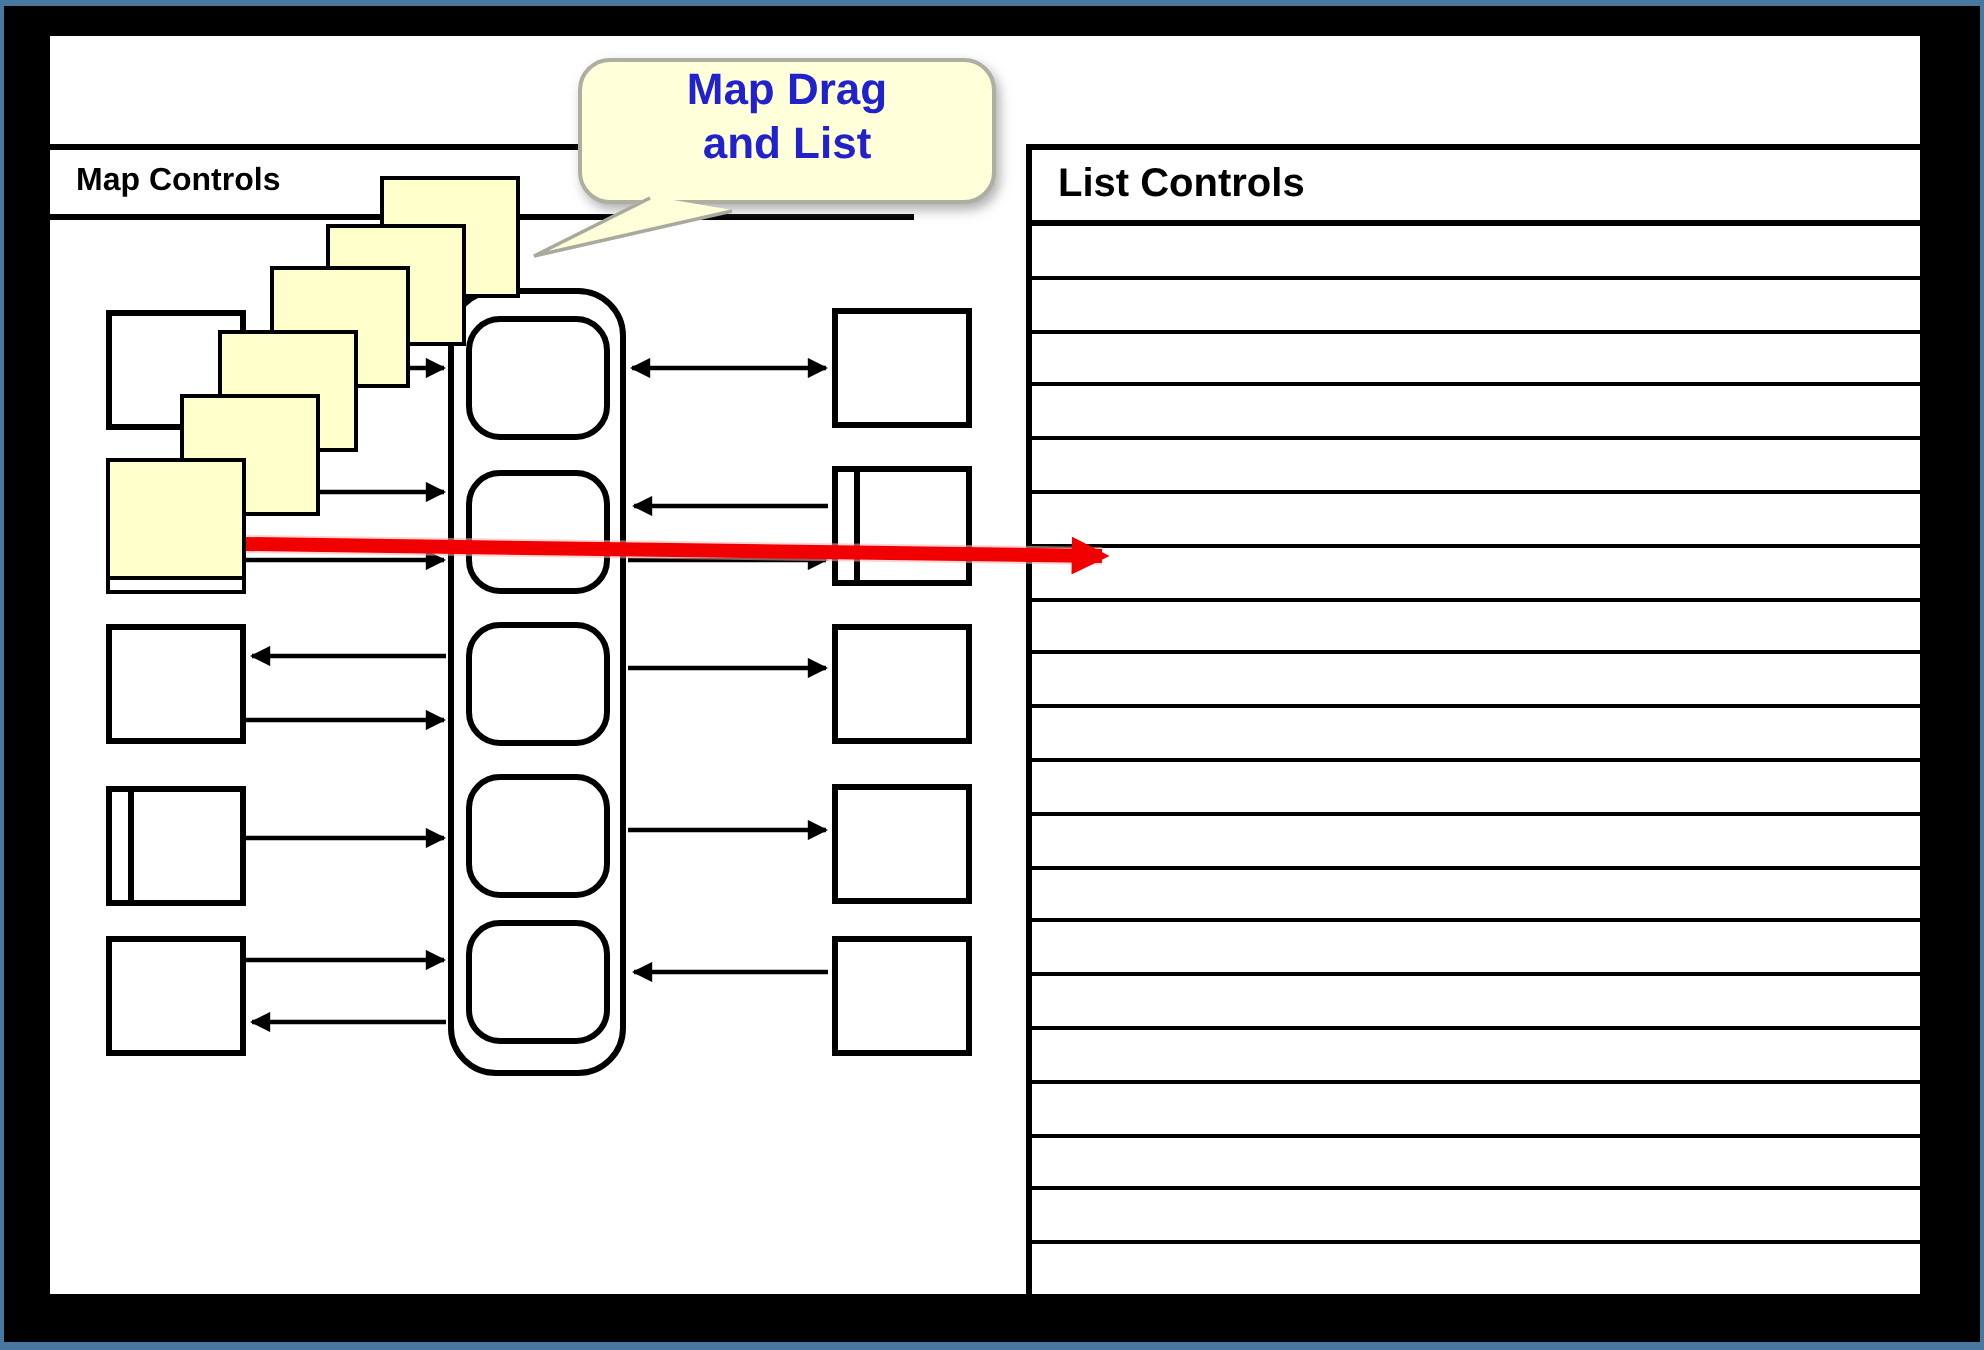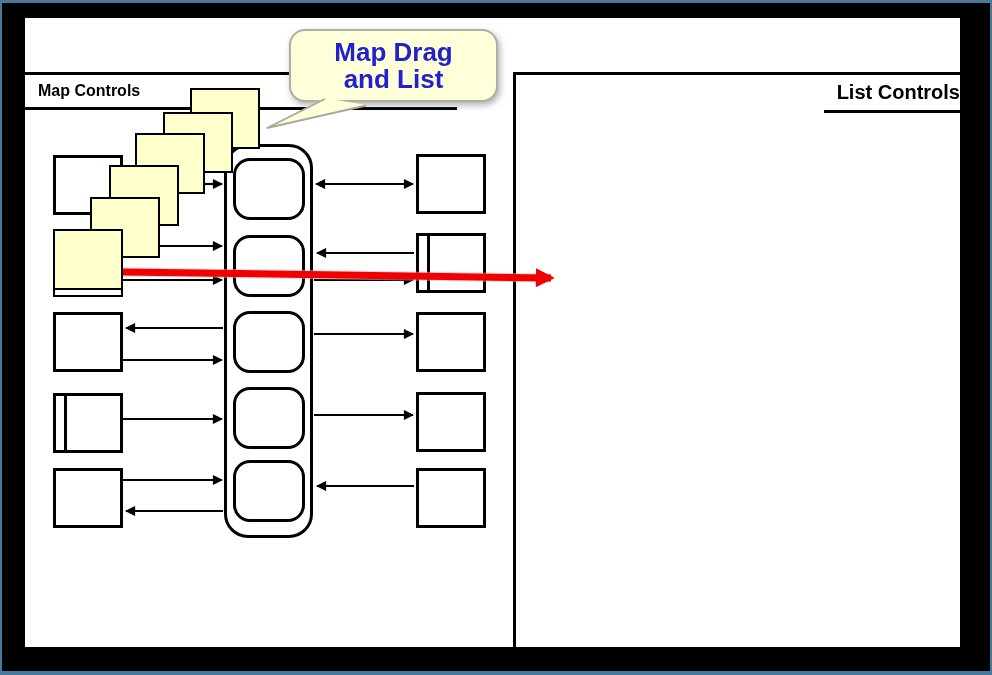--- a/index.html
+++ b/index.html
@@ -13,21 +13,21 @@
 
   
   .map-header{
     position:absolute;left:0;top:54px;width:432px;height:38px;box-sizing:border-box;
     border-top:3px solid #000;border-bottom:3px solid #000;
     font-weight:bold;font-size:16px;line-height:31px;padding-left:13px;color:#000;
   }
   .list-panel{
     position:absolute;left:488px;top:54px;width:447px;height:575px;box-sizing:border-box;
     border-left:3px solid #000;border-top:3px solid #000;
-    display:flex;flex-direction:column;align-items:flex-end;
+    display:flex;flex-direction:column;
   }
   .list-header{
     height:35px;box-sizing:content-box;border-bottom:3px solid #000;
     font-weight:bold;font-size:20px;line-height:34px;padding-left:13px;color:#000;
   }
   .list-rows{flex:1;display:flex;flex-direction:column;}
   .list-row{flex:1;border-bottom:2px solid #000;}
   .list-row:last-child{border-bottom:none;}
 
   
@@ -45,22 +45,22 @@
     border:3px solid #000;border-radius:17px;background:#fff;
   }
 
   
   .z1{z-index:1}.z2{z-index:2}.z3{z-index:3}.z4{z-index:4}
   .arrows-layer{position:absolute;left:0;top:0;width:935px;height:629px;z-index:5;pointer-events:none;}
   .callout{
     position:absolute;left:264px;top:11px;width:209px;height:73px;z-index:10;box-sizing:border-box;
     background:#ffffd9;border:2px solid #aeaea2;border-radius:16px;
     box-shadow:2px 3px 6px rgba(110,110,110,.55);
-    display:flex;flex-direction:column;justify-content:center;align-items:center;
-    font-weight:bold;font-size:26px;line-height:27px;color:#2222cc;
+    display:flex;flex-direction:column;align-items:center;
+    font-weight:bold;font-size:22px;line-height:27px;color:#2222cc;
   }
   .tail-layer{position:absolute;left:0;top:0;width:935px;height:629px;z-index:11;pointer-events:none;}
 </style>
 </head>
 <body>
 
 <div class="black-frame"></div>
 <div class="content">
 
   <div class="map-header">

